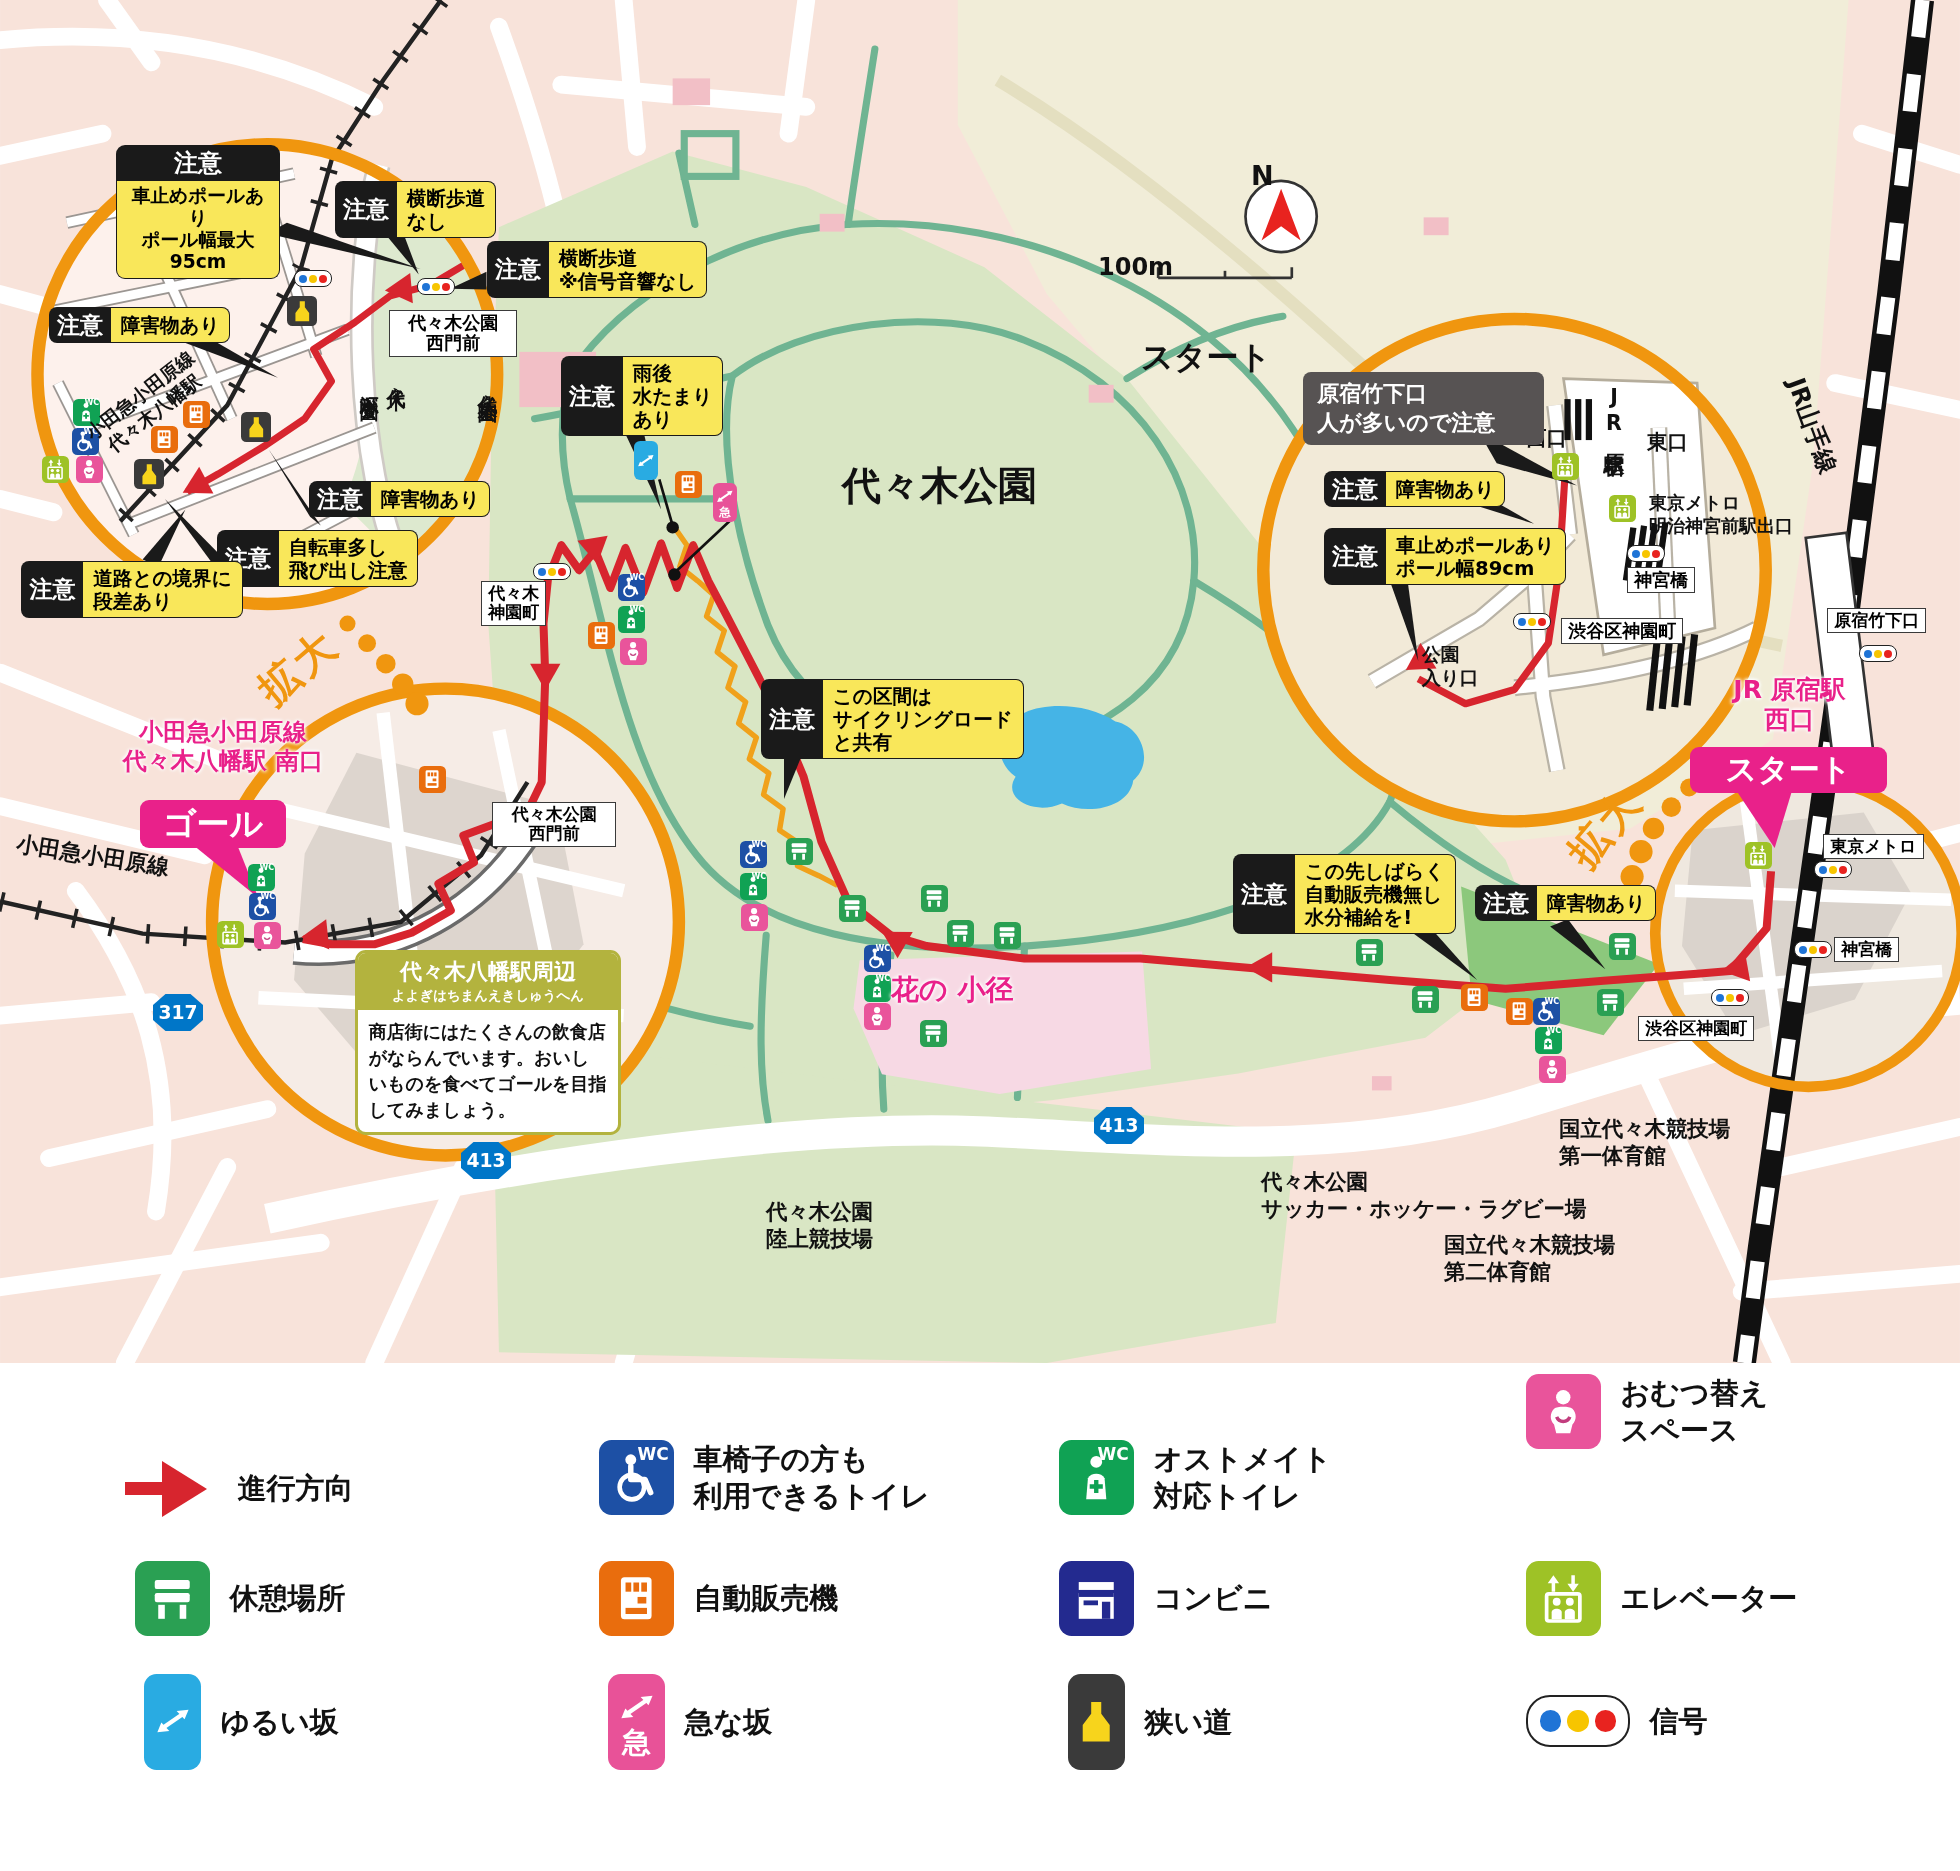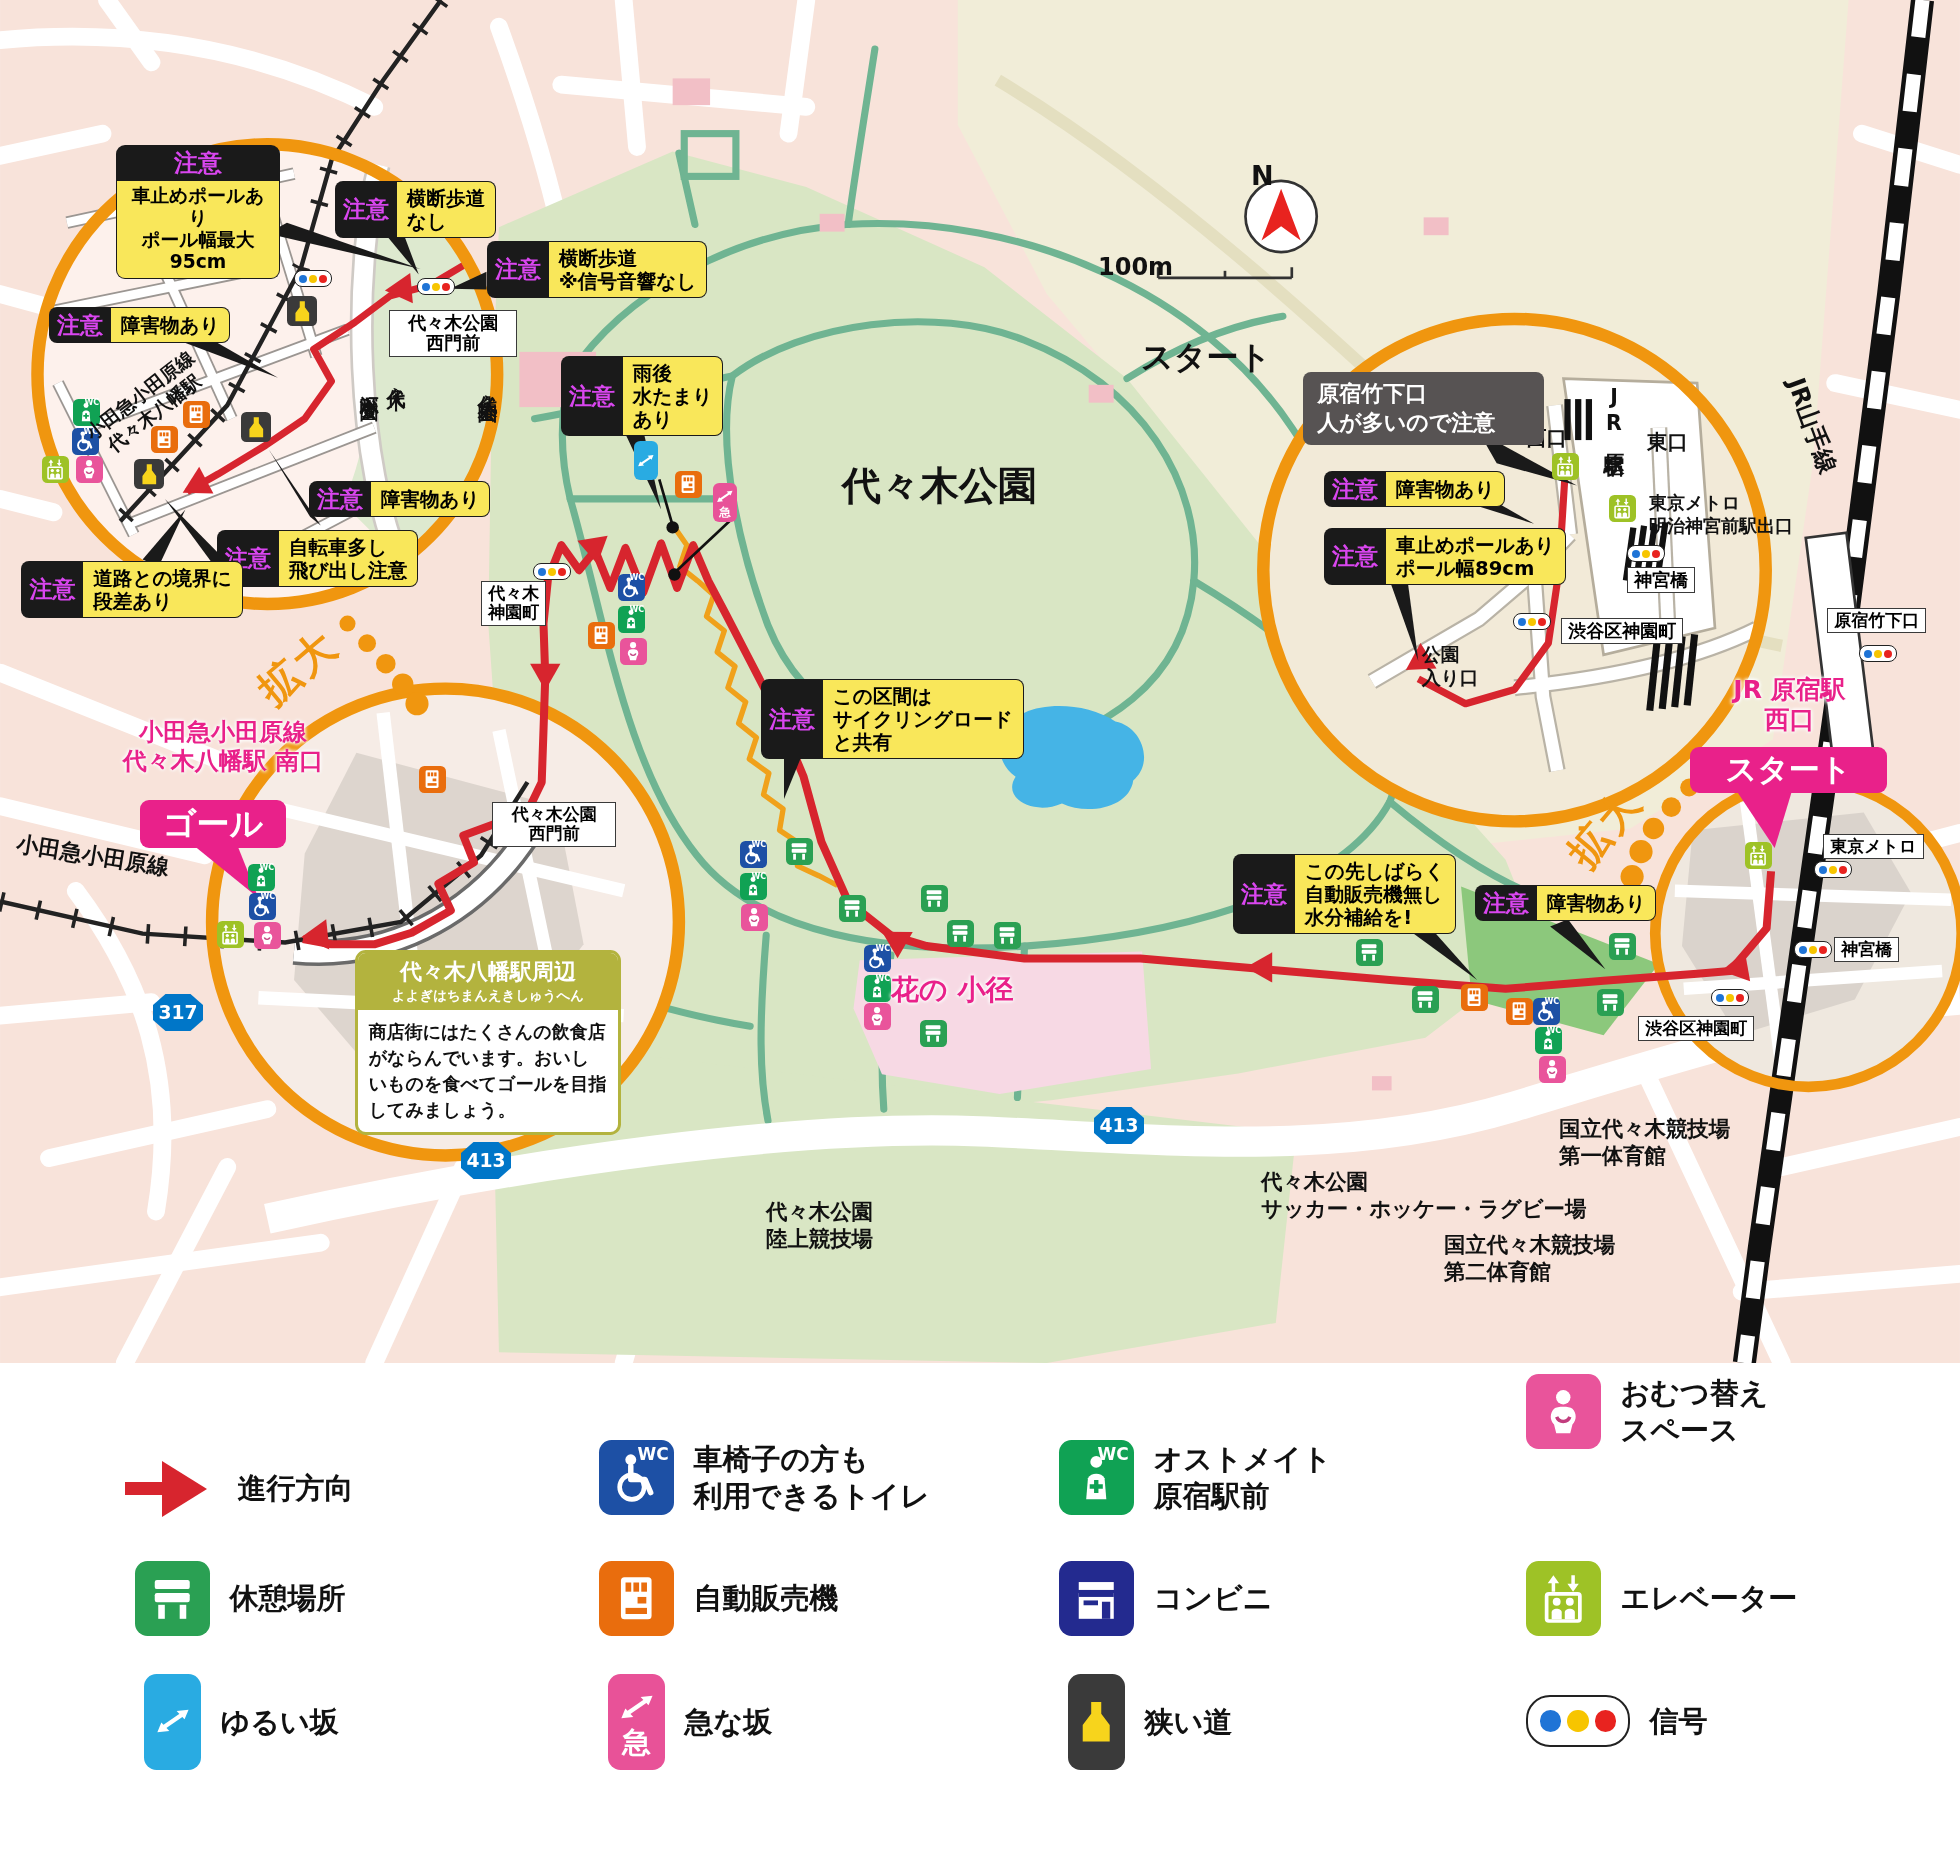--- a/index.html
+++ b/index.html
@@ -1,21 +1,21 @@
 <!DOCTYPE html>
 <html style="font-size:14.3px"><head>
 <meta charset="utf-8">
 <style>
   html,body{margin:0;padding:0;background:#fff;font-family:"DejaVu Sans","Liberation Sans",sans-serif;}
   .stage{position:relative;width:1960px;height:1871px;background:#fff;overflow:hidden;}
   #mapsvg{position:absolute;left:0;top:0;z-index:1;}
   .pre{white-space:pre-line;}
   
   .note{position:absolute;display:flex;align-items:stretch;z-index:30;}
-  .note .badge{background:#1a1a1a;color:#d946ef;font-weight:bold;display:flex;align-items:center;justify-content:center;
+  .note .badge{background:#1a1a1a;color:#ffffff;font-weight:bold;display:flex;align-items:center;justify-content:center;
     padding:2.7px 8px;border-radius:8px 0 0 8px;font-size:23px;white-space:nowrap;}
   .note .body{background:#f9e75a;color:#000;font-weight:bold;padding:4.5px 9.8px;border-radius:0 8px 8px 0;font-size:19.6px;
     line-height:1.18;white-space:pre-line;display:flex;align-items:center;border:1.8px solid #1a1a1a;border-left:none;}
   .note.stack{flex-direction:column;}
   .note.stack .badge{border-radius:9px 9px 0 0;padding:1.8px 5.3px;}
   .note.stack .body{border-radius:0 0 9px 9px;border:1.8px solid #1a1a1a;border-top:none;text-align:center;justify-content:center;}
   .graybox{position:absolute;background:#575353;color:#fff;font-weight:bold;border-radius:8px;padding:8px 14.3px;
     white-space:pre-line;font-size:22px;line-height:1.3;z-index:30;}
   
   .place{position:absolute;background:#fff;border:1.8px solid #3a3a3a;color:#000;font-weight:bold;text-align:center;
@@ -809,21 +809,21 @@
 利用できるトイレ</div>
   </div>
   <div class="lg-item" style="left:1059px;top:1440px">
     <div class="lg-ic bg-green">
         <svg viewBox="0 0 58.7969 58.7969" width="52" height="52">
           <use href="#sym-ost"></use>
         </svg>
         <span class="wc">WC</span>
       </div>
     <div class="lg-lab">オストメイト
-原宿駅前</div>
+対応トイレ</div>
   </div>
   <div class="lg-item" style="left:1526px;top:1374px">
     <div class="lg-ic bg-pink">
         <svg viewBox="0 0 58.7969 58.7969" width="52" height="52">
           <use href="#sym-baby"></use>
         </svg>
       </div>
     <div class="lg-lab">おむつ替え
 スペース</div>
   </div>

